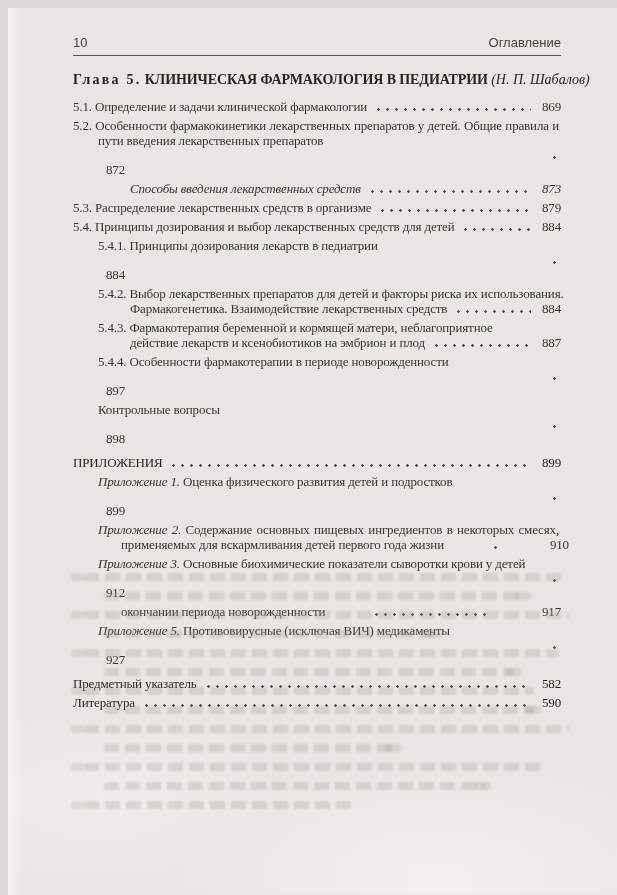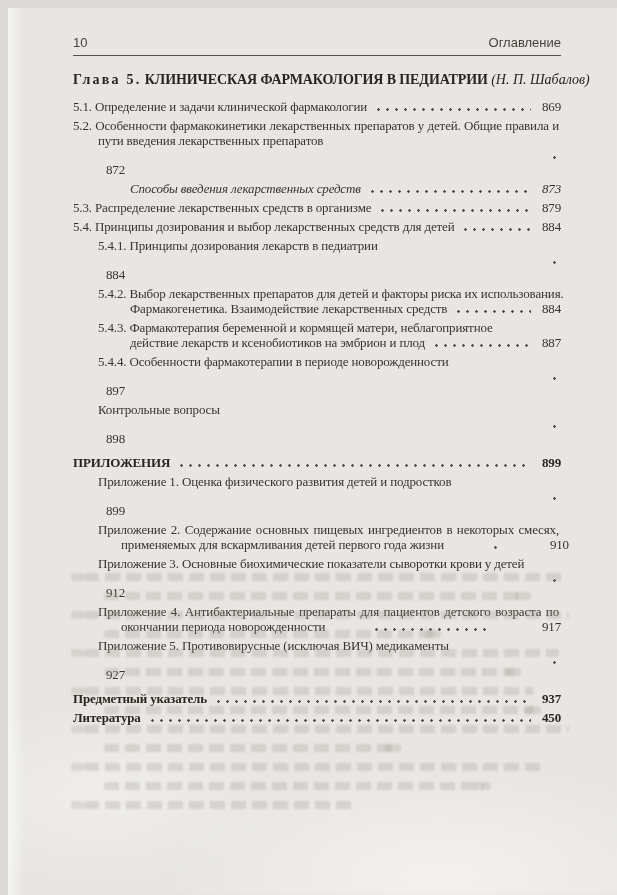--- a/index.html
+++ b/index.html
@@ -30,30 +30,30 @@
   .chapter{
     margin-top:16px;
     font-size:14px;font-weight:bold;color:#28241f;
     line-height:16px;white-space:nowrap;letter-spacing:-0.1px;
   }
   .chapter .label{letter-spacing:2.2px;}
   .chapter .author{font-weight:normal;font-style:italic;letter-spacing:0;}
   .toc{margin-top:11px;}
   .entry{margin-bottom:4px;}
   .entry.space-before{margin-top:9px;}
-  .entry.bold{font-weight:bold;color:#2a261f;}
+  .entry.bold{font-weight:normal;color:#2a261f;}
   .entry.italic{font-style:italic;}
   .line{line-height:15px;white-space:nowrap;letter-spacing:-0.15px;}
   .line.last{display:flex;align-items:baseline;}
   .line.justify{text-align:justify;text-align-last:justify;padding-right:2px;}
   .ind0{padding-left:0;}
   .ind1{padding-left:25px;flex-direction:column;}
   .ind2{padding-left:48px;gap:40px;}
   .ind3{padding-left:57px;font-family:Liberation Serif, serif;}
-  .lead{}
+  .lead{font-style:italic;}
   .dots{
     flex:1 1 auto;min-width:8px;align-self:flex-end;height:13px;
     margin:0 3px 1px 7px;
     background-image:radial-gradient(circle, rgba(54,50,44,.85) 1.05px, rgba(54,50,44,0) 1.5px);
     background-size:9px 5px;background-repeat:repeat-x;background-position:left bottom 1px;
   }
   .pg{flex:0 0 auto;min-width:27px;text-align:right;}
   
   .ghost{position:absolute;left:62px;top:565px;width:500px;height:250px;filter:blur(1.1px);opacity:.8;pointer-events:none;}
   .gl{
@@ -197,46 +197,45 @@
           </div>
         </div>
         <div class="entry">
           <div class="line ind1 last">
             <span class="txt"><span class="lead">Приложение 3.</span> Основные биохимические показатели сыворотки крови у детей</span>
             <span class="dots"></span>
             <span class="pg">912</span>
           </div>
         </div>
         <div class="entry">
-          <div class="line ind1 justify"><span class="txt"><span class="lead">Приложение 4.</span> Антибактериальные препараты для пациентов детского возраста по</span></div>
           <div class="line ind2 last">
             <span class="txt">окончании периода новорожденности</span>
             <span class="dots"></span>
             <span class="pg">917</span>
           </div>
         </div>
         <div class="entry">
           <div class="line ind1 last">
             <span class="txt"><span class="lead">Приложение 5.</span> Противовирусные (исключая ВИЧ) медикаменты</span>
             <span class="dots"></span>
             <span class="pg">927</span>
           </div>
         </div>
         <div class="entry bold space-before">
           <div class="line ind0 last">
             <span class="txt">Предметный указатель</span>
             <span class="dots"></span>
-            <span class="pg">937</span>
+            <span class="pg">582</span>
           </div>
         </div>
         <div class="entry bold">
           <div class="line ind0 last">
             <span class="txt">Литература</span>
             <span class="dots"></span>
-            <span class="pg">450</span>
+            <span class="pg">590</span>
           </div>
         </div>
       </div>
   </div>
 
   <div class="ghost">
     <div class="gl"></div>
     <div class="gl"></div>
     <div class="gl"></div>
     <div class="gl"></div>

